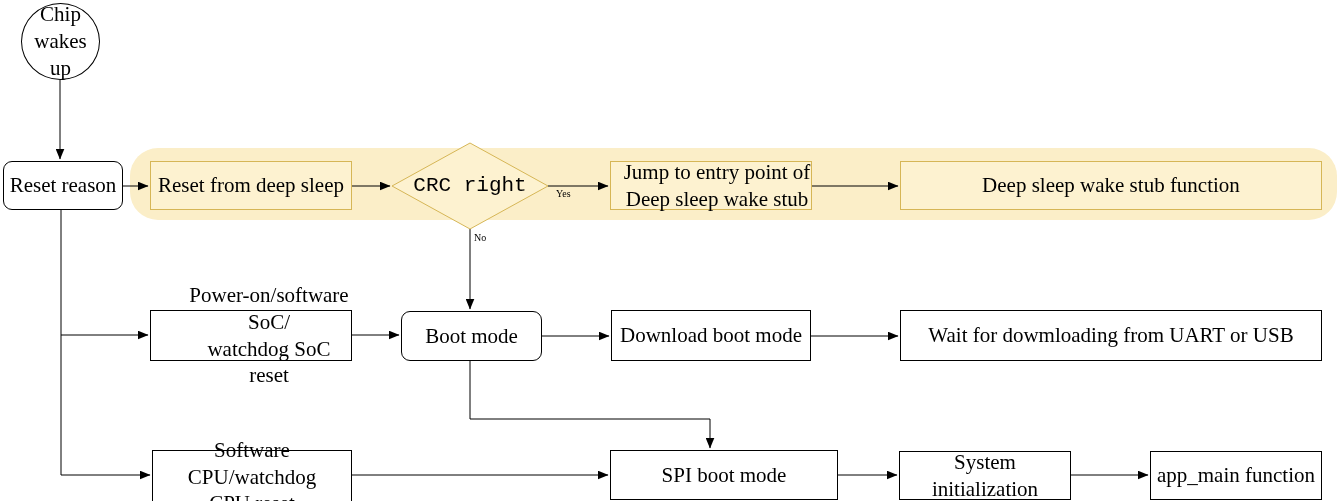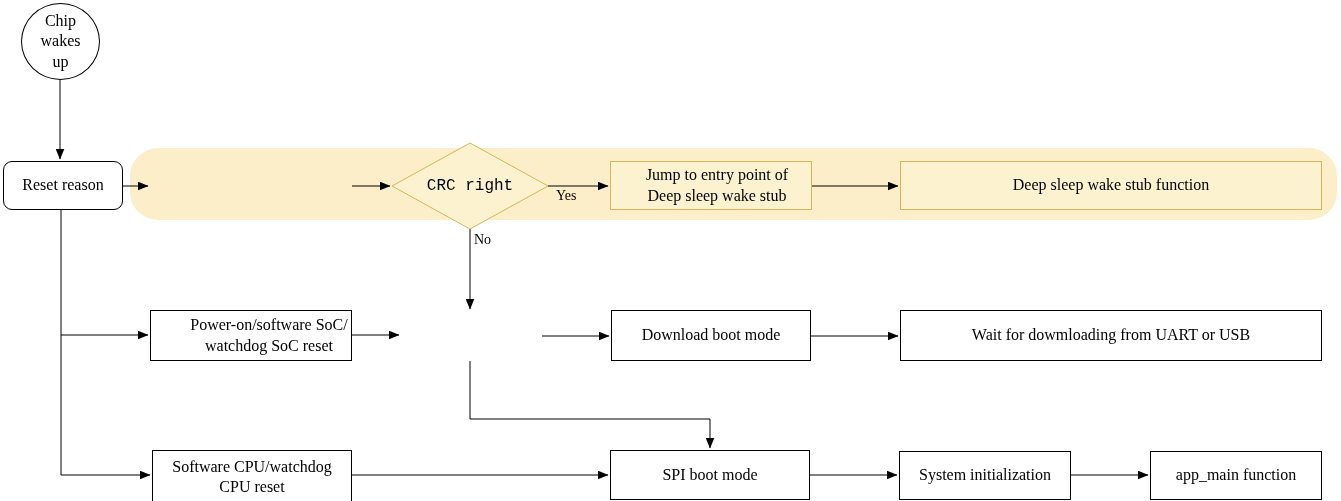--- a/index.html
+++ b/index.html
@@ -17,32 +17,32 @@
     border-radius:28px;
   }
   .edge-layer{
     position:absolute;left:0;top:0;width:1341px;height:501px;
   }
   .node{
     position:absolute;
     display:flex;align-items:center;justify-content:center;
     text-align:center;
     box-sizing:border-box;
-    font-size:16px;line-height:1.28;
+    font-size:21px;line-height:1.28;
     color:#000000;
     white-space:pre-line;
   }
   .rect{background:#ffffff;border:1px solid #000000;}
   .rounded{border-radius:9px;}
   .circle{background:#ffffff;border:1px solid #000000;border-radius:50%;}
   .yellow{background:#fdf2d0;border:1px solid #d6b656;}
   .plain{background:transparent;border:none;}
   .edge-label{
     position:absolute;
-    font-size:14px;color:#000000;
+    font-size:10px;color:#000000;
   }
 </style>
 </head>
 <body>
 
 <div class="canvas">
 
   <div class="band"></div>
 
   <svg class="edge-layer" width="1341" height="501" viewBox="0 0 1341 501">
@@ -70,40 +70,42 @@
     </g>
     <polygon points="470,143 548,186 470,229 392,186" fill="#fdf2d0" stroke="#d6b656" stroke-width="1"></polygon>
   </svg>
 
   <div class="node circle" style="left:21px;top:3px;width:79px;height:77px;">Chip
 wakes
 up</div>
 
   <div class="node rect rounded" style="left:3px;top:161px;width:120px;height:49px;">Reset reason</div>
 
+  <div class="node yellow" style="left:150px;top:161px;width:202px;height:49px;">Reset from deep sleep</div>
 
   <div class="node plain" style="left:402px;top:161px;width:136px;height:50px;font-family:Liberation Mono, monospace;">CRC right</div>
 
   <div class="node yellow" style="left:610px;top:161px;width:202px;height:49px;padding-left:12px;">Jump to entry point of
 Deep sleep wake stub</div>
 
   <div class="node yellow" style="left:900px;top:161px;width:422px;height:49px;">Deep sleep wake stub function</div>
 
   <div class="node rect" style="left:150px;top:310px;width:202px;height:51px;padding-left:36px;">Power-on/software SoC/
 watchdog SoC reset</div>
 
+  <div class="node rect rounded" style="left:401px;top:311px;width:141px;height:50px;">Boot mode</div>
 
   <div class="node rect" style="left:611px;top:310px;width:200px;height:51px;">Download boot mode</div>
 
   <div class="node rect" style="left:900px;top:310px;width:422px;height:51px;text-align:right;">Wait for dowmloading from UART or USB</div>
 
   <div class="node rect" style="left:152px;top:450px;width:200px;height:54px;">Software CPU/watchdog
 CPU reset</div>
 
-  <div class="node rect" style="left:610px;top:450px;width:200px;height:50px;">SPI boot mode</div>
+  <div class="node rect" style="left:610px;top:450px;width:228px;height:50px;">SPI boot mode</div>
 
   <div class="node rect" style="left:899px;top:451px;width:172px;height:49px;">System initialization</div>
 
   <div class="node rect" style="left:1150px;top:451px;width:172px;height:49px;">app_main function</div>
 
   <div class="edge-label" style="left:556px;top:188px;">Yes</div>
 
   <div class="edge-label" style="left:474px;top:232px;">No</div>
 
 </div>

